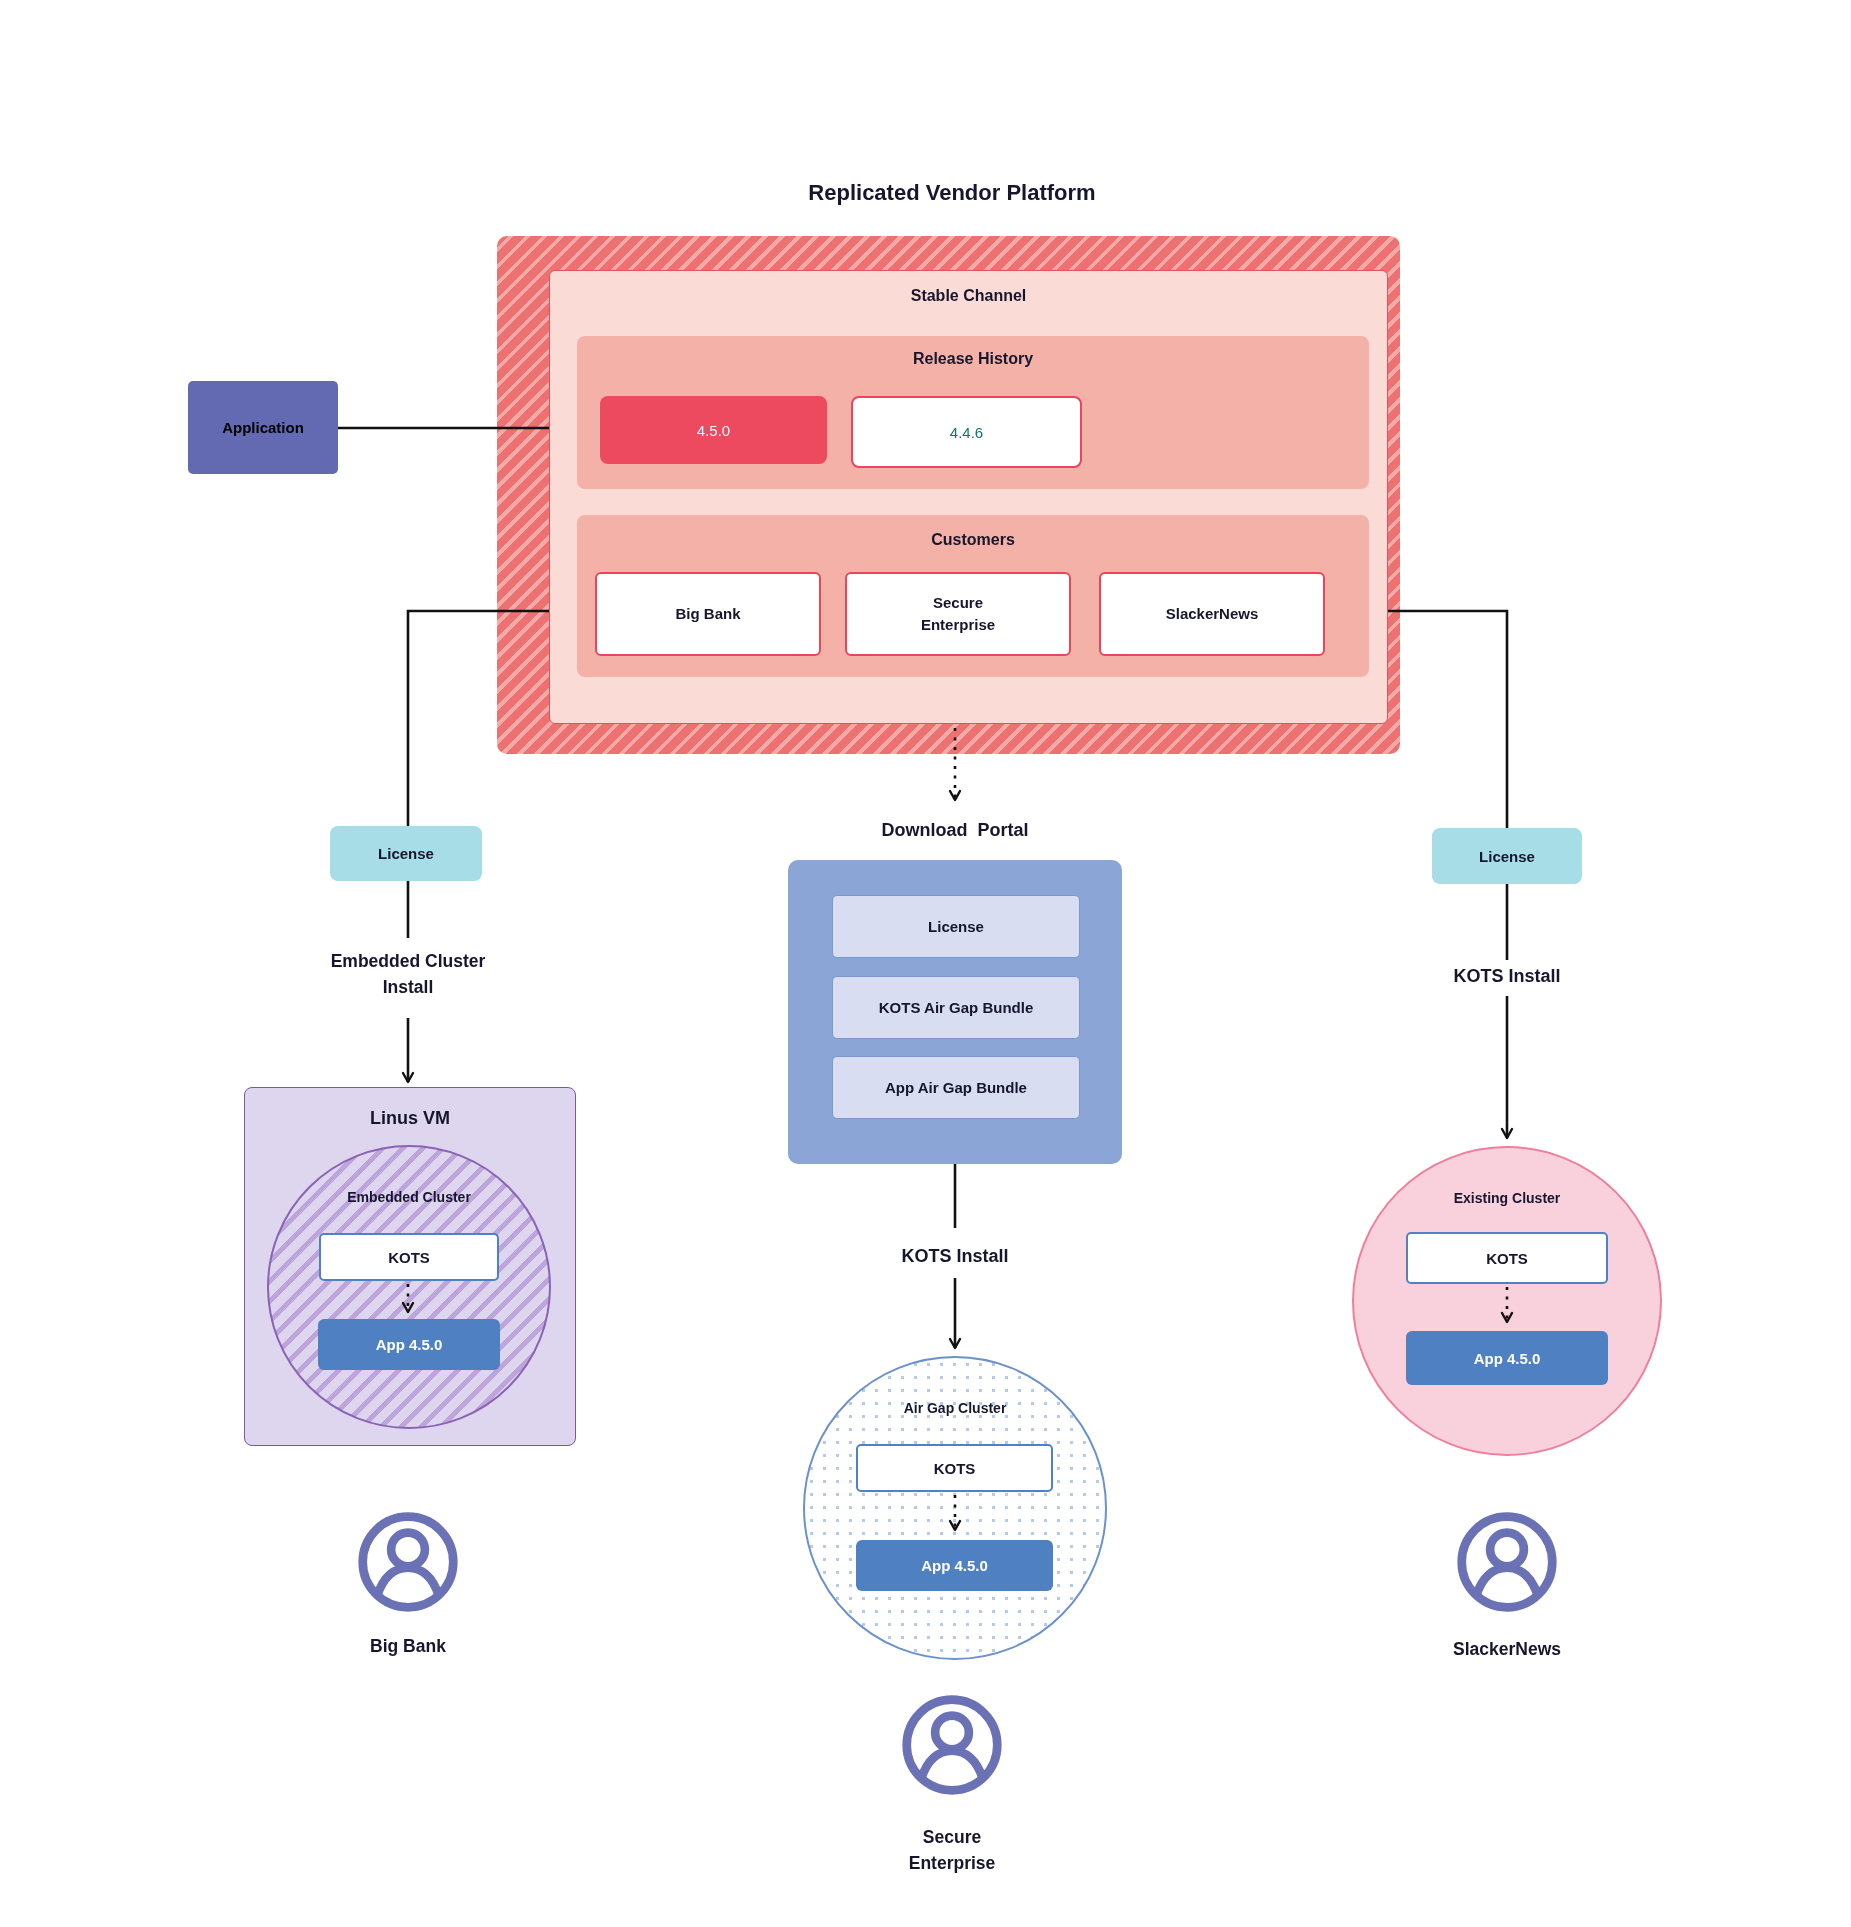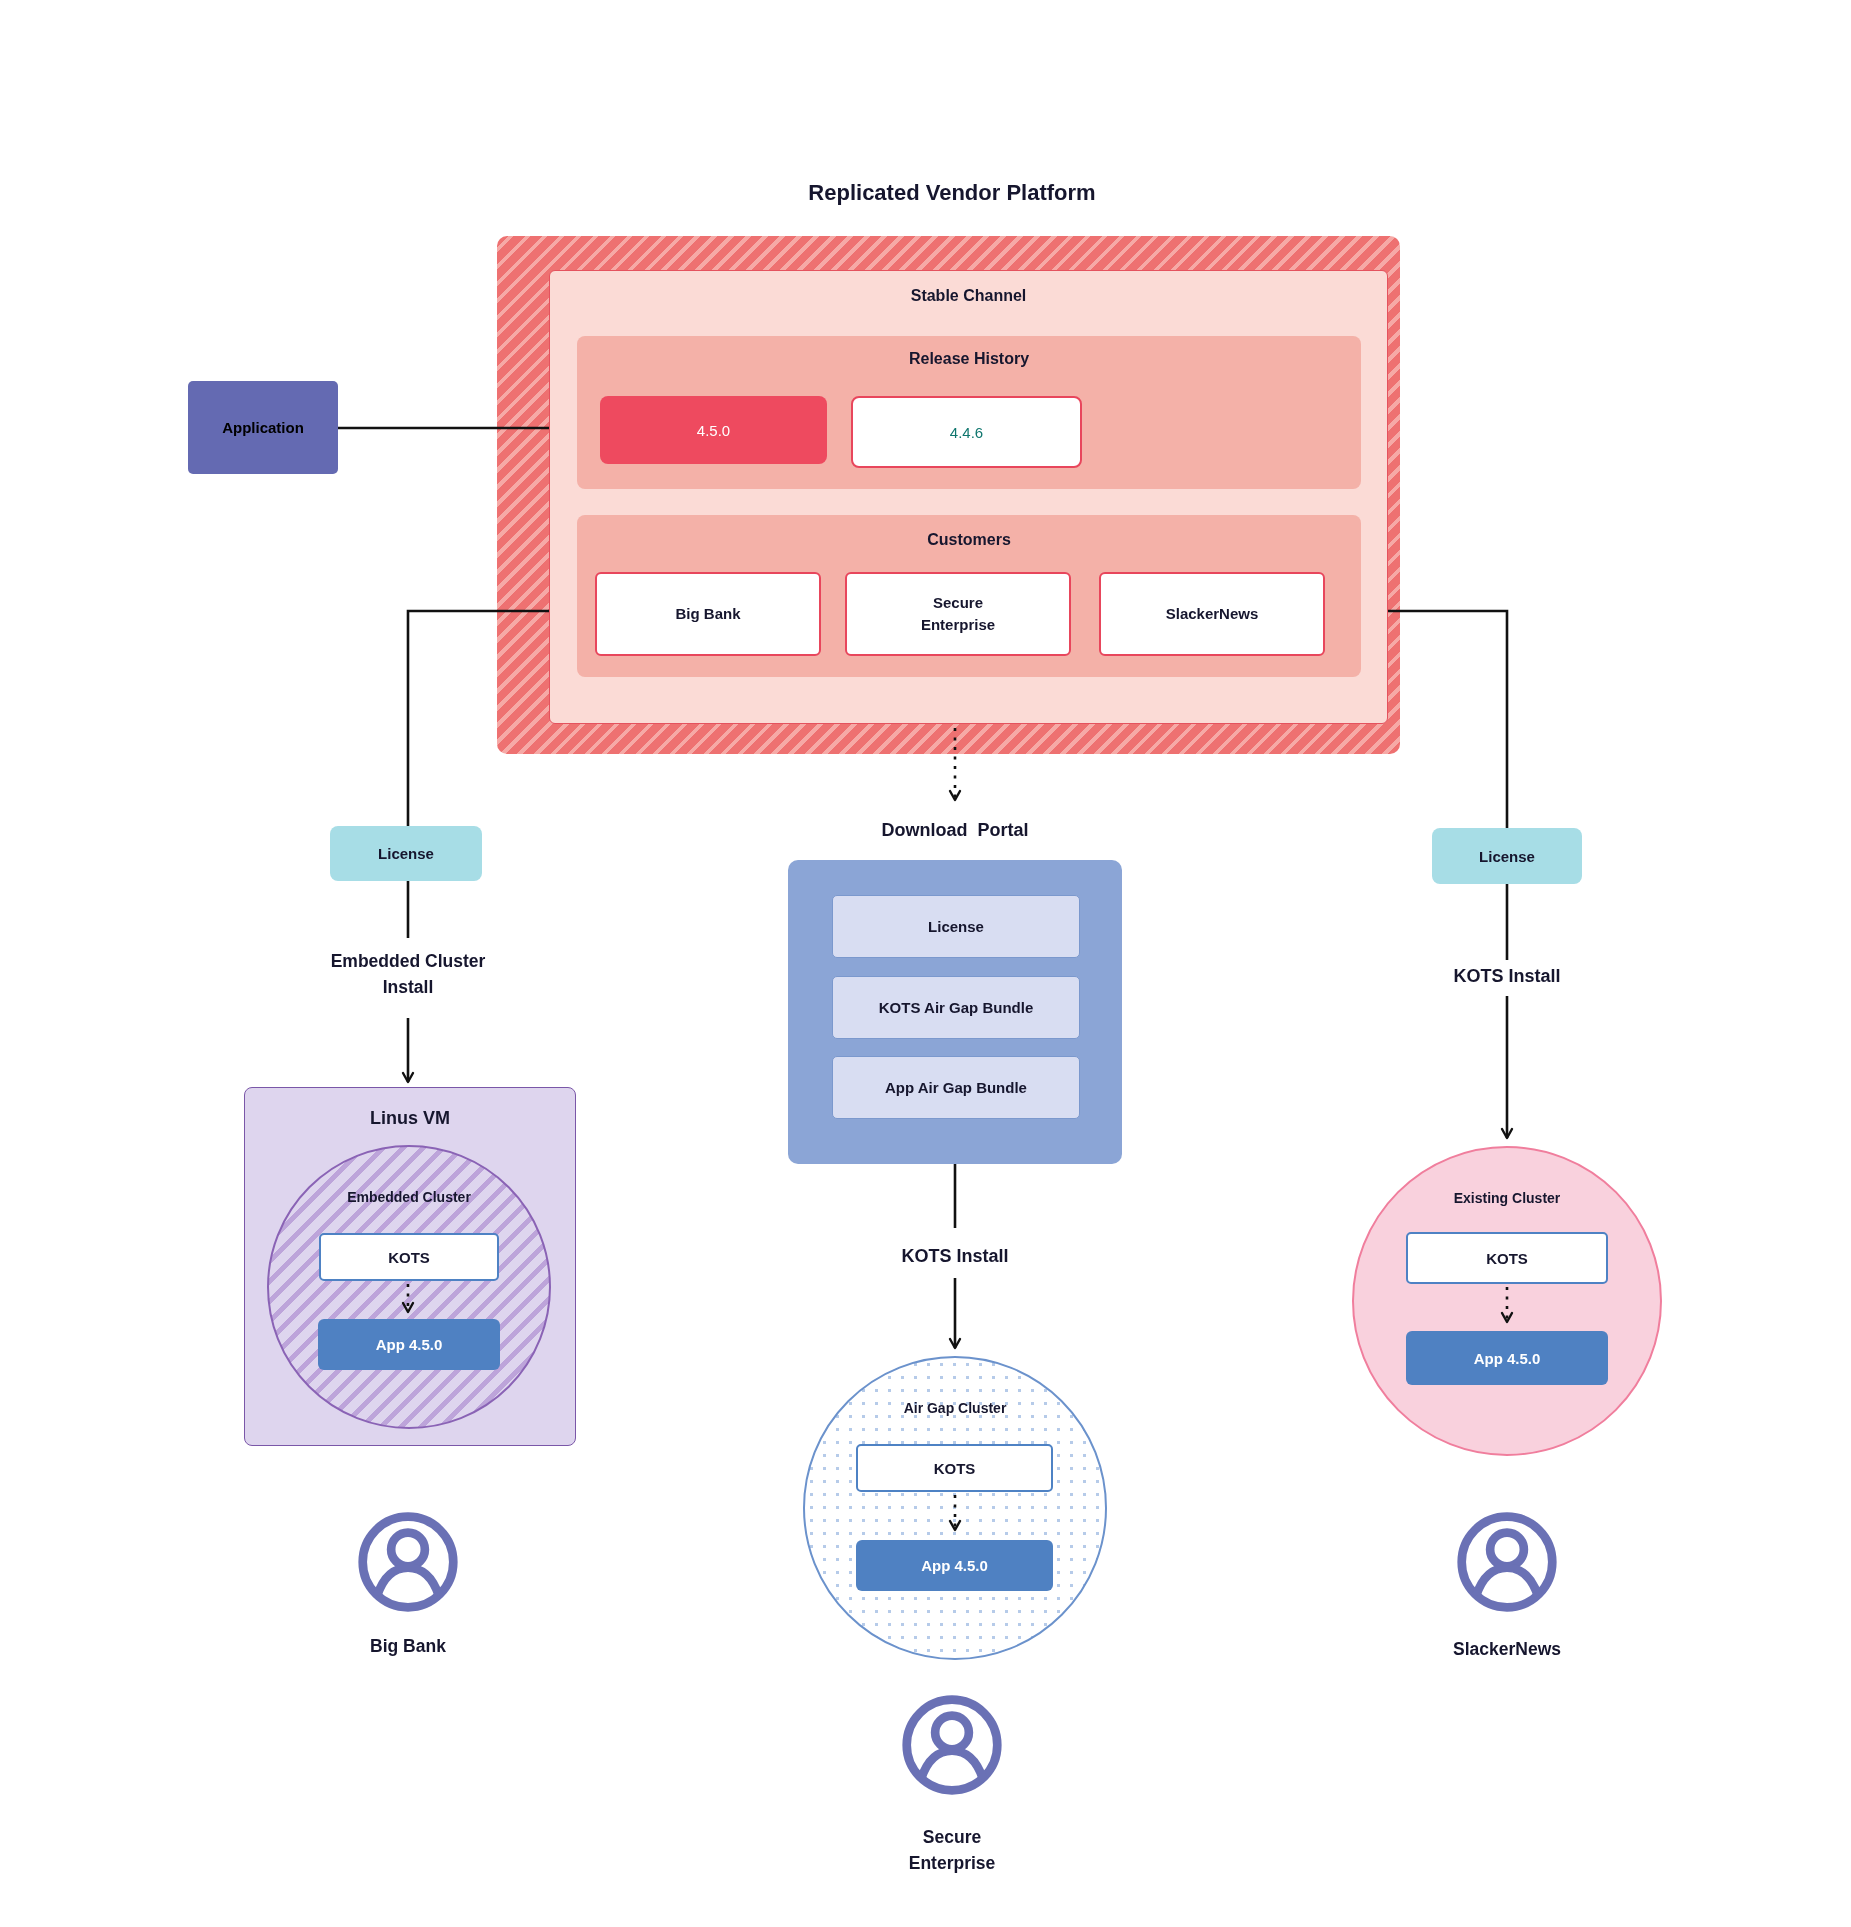--- a/index.html
+++ b/index.html
@@ -9,21 +9,21 @@
   .node{position:absolute;z-index:2;box-sizing:border-box;display:flex;align-items:center;justify-content:center;text-align:center;}
   .connectors{position:absolute;left:0;top:0;z-index:1;}
 
   .diagram-title{left:0;top:172px;width:1904px;text-align:center;font-size:22px;font-weight:600;z-index:2;}
 
   
   .platform-outer{left:497px;top:228px;width:903px;height:518px;border-radius:10px;overflow:hidden;z-index:0;
     background:repeating-linear-gradient(135deg,#ee7171 0 8px,#f6a9a6 8px 12px);}
   .stable-box{left:549px;top:262px;width:837px;height:452px;background:#fbdbd6;border:1px solid #e4525e;border-radius:6px;z-index:1;}
   .section-head{position:absolute;left:0;width:100%;text-align:center;font-size:16px;font-weight:600;}
-  .salmon{position:absolute;background:#f4b1a8;border-radius:8px;}
+  .salmon{position:absolute;background:#f4b1a8;border-radius:8px;padding-left:8px;}
   .release-box{left:27px;top:65px;width:784px;height:153px;}
   .customers-box{left:27px;top:244px;width:784px;height:162px;}
   .version-pill{position:absolute;height:68px;border-radius:8px;display:flex;align-items:center;justify-content:center;font-size:15px;}
   .version-current{background:#ee4a5f;color:#ffffff;}
   .version-old{background:#ffffff;border:2px solid #e8465c;color:#0f766e;}
   .customer-card{position:absolute;top:57px;width:222px;height:80px;background:#ffffff;border:2px solid #e8465c;border-radius:6px;
     display:flex;align-items:center;justify-content:center;font-size:15px;font-weight:600;}
   .customer-card .wrap{max-width:118px;line-height:1.45;text-align:center;}
 
   .application-box{left:188px;top:373px;width:150px;height:93px;background:#646ab2;color:#000000;border-radius:5px;font-size:15px;font-weight:600;}

